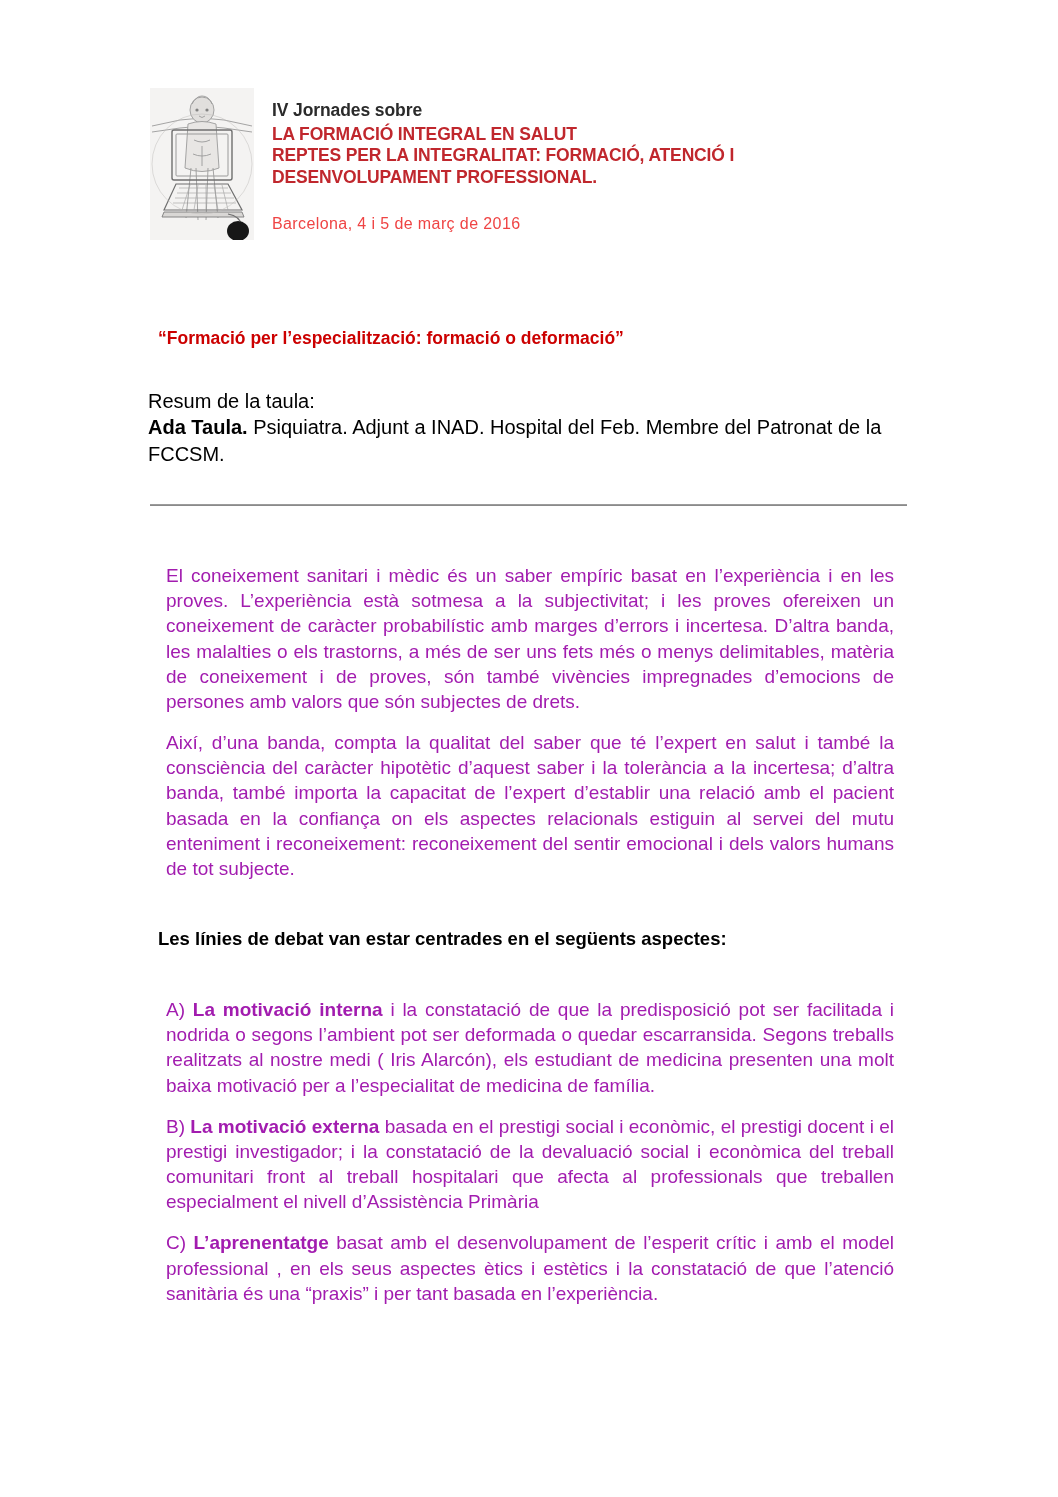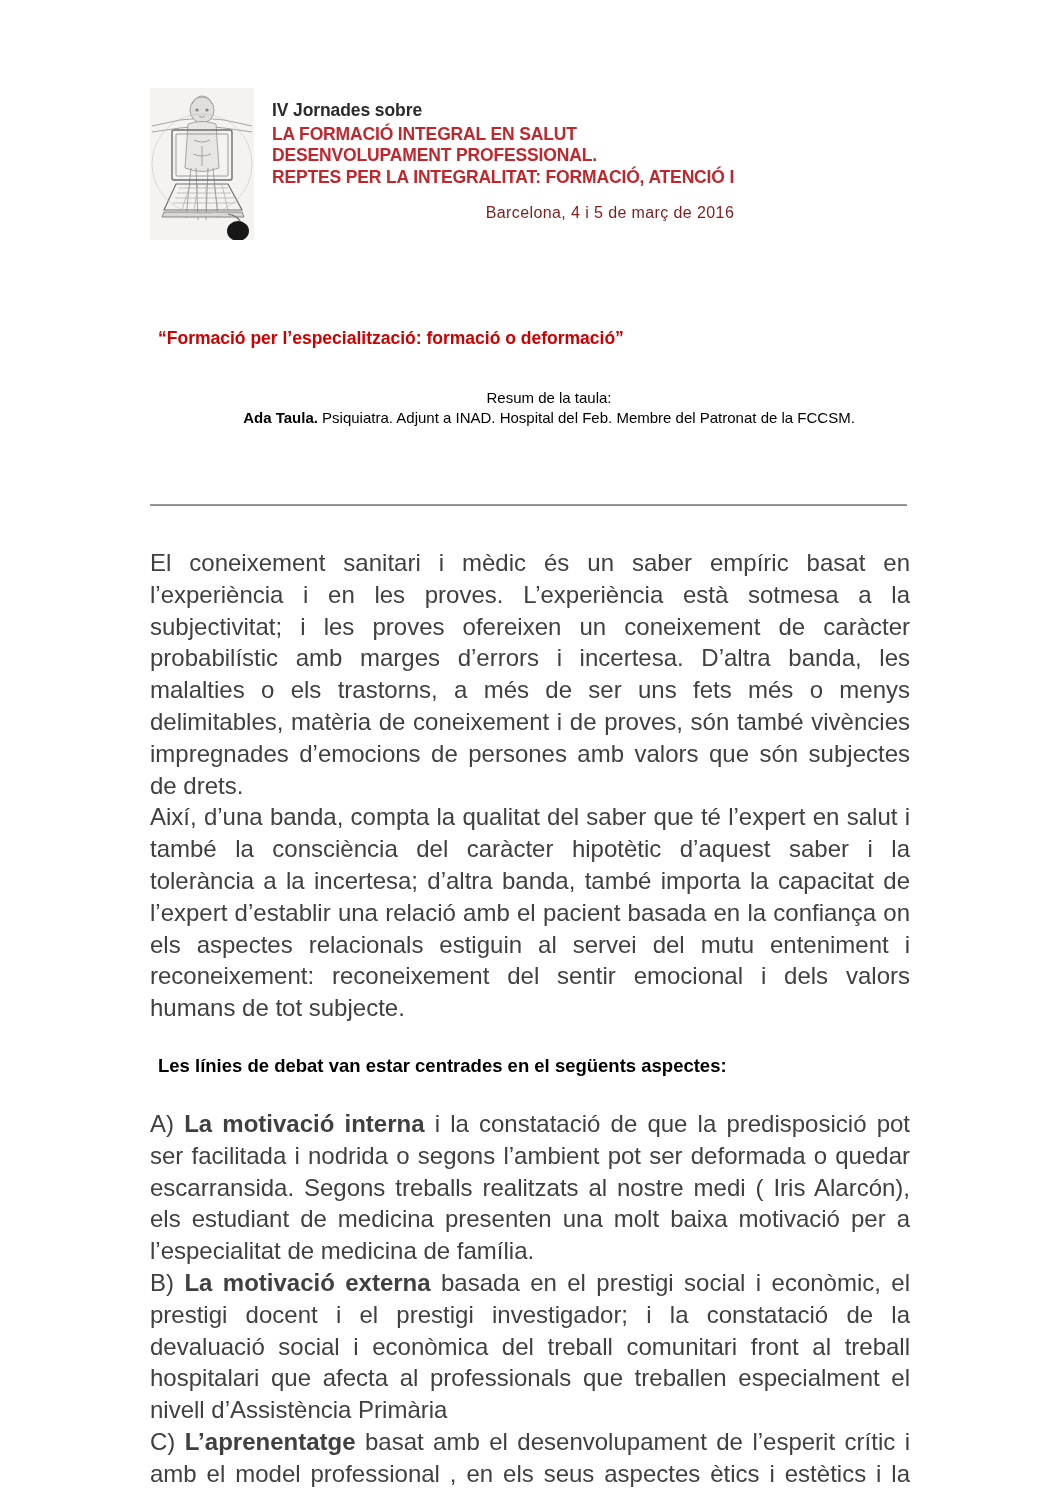--- a/index.html
+++ b/index.html
@@ -57,26 +57,25 @@
   }
   .hdr-line-red {
     font-size: 17.5px;
     font-weight: bold;
     color: #c0272d;
     letter-spacing: -0.15px;
     margin-bottom: 4px;
     white-space: nowrap;
   }
   .hdr-date {
-    margin-top: 19px;
+    margin-top: 30px;
     font-size: 16px;
-    color: #7f1d1d;
+    color: #ef4444;
     letter-spacing: 0.4px;
     font-weight: 400;
-    text-align: right;
   }
 
   
   .title-block {
     position: absolute;
     left: 150px;
     top: 312px;
     width: 790px;
     font-size: 18.5px;
     line-height: 1.33;
@@ -85,26 +84,25 @@
   .taula-title {
     color: #cc0000;
     font-weight: bold;
     font-size: 17.5px;
     padding-left: 8px;
     margin-top: 15px;
   }
 
   .resum-block {
     position: absolute;
-    left: 154px;
+    left: 148px;
     top: 388px;
     width: 790px;
-    font-size: 15px;
+    font-size: 20px;
     line-height: 1.32;
-    text-align: center;
   }
   .resum-label { display:block; }
   .resum-body { display:block; }
   .resum-body b { font-weight: bold; }
 
   
   .divider {
     position: absolute;
     left: 150px;
     top: 504px;
@@ -116,25 +114,25 @@
   }
 
   
   .body-wrap {
     position: absolute;
     left: 150px;
     top: 547px;
     width: 760px;
   }
   .para {
-    font-size: 24px;
+    font-size: 19px;
     line-height: 1.325;
     text-align: justify;
-    margin: 0;
-    color: #404040;
+    margin: 16px;
+    color: #a21caf;
   }
   .para b { font-weight: bold; }
   .spacer-md { height: 22px; }
 
   .heading-bold {
     font-size: 18.5px;
     font-weight: bold;
     line-height: 1.3;
     margin: 8px;
     color: #000;
@@ -196,22 +194,22 @@
         <path d="M78 126 q12 2 14 12 q1 10 -10 12" stroke="#6f6f6f" fill="none" stroke-width="1.2"></path>
         <ellipse cx="88" cy="143" rx="11" ry="10" fill="#171717"></ellipse>
 
         <circle cx="52" cy="76" r="50" stroke="#bdbbb9" stroke-width="0.8" fill="none" opacity="0.6"></circle>
       </svg>
     </div>
 
     <div class="header-text">
       <div class="hdr-line-1">IV Jornades sobre</div>
       <div class="hdr-line-red">LA FORMACIÓ INTEGRAL EN SALUT</div>
+      <div class="hdr-line-red">REPTES PER LA INTEGRALITAT: FORMACIÓ, ATENCIÓ I</div>
       <div class="hdr-line-red">DESENVOLUPAMENT PROFESSIONAL.</div>
-      <div class="hdr-line-red">REPTES PER LA INTEGRALITAT: FORMACIÓ, ATENCIÓ I</div>
       <div class="hdr-date">Barcelona, 4 i 5 de març de 2016</div>
     </div>
   </div>
 
   <div class="title-block">
     <div class="taula-title">“Formació per l’especialització: formació o deformació”</div>
   </div>
 
   <div class="resum-block">
     <span class="resum-label">Resum de la taula:</span>

